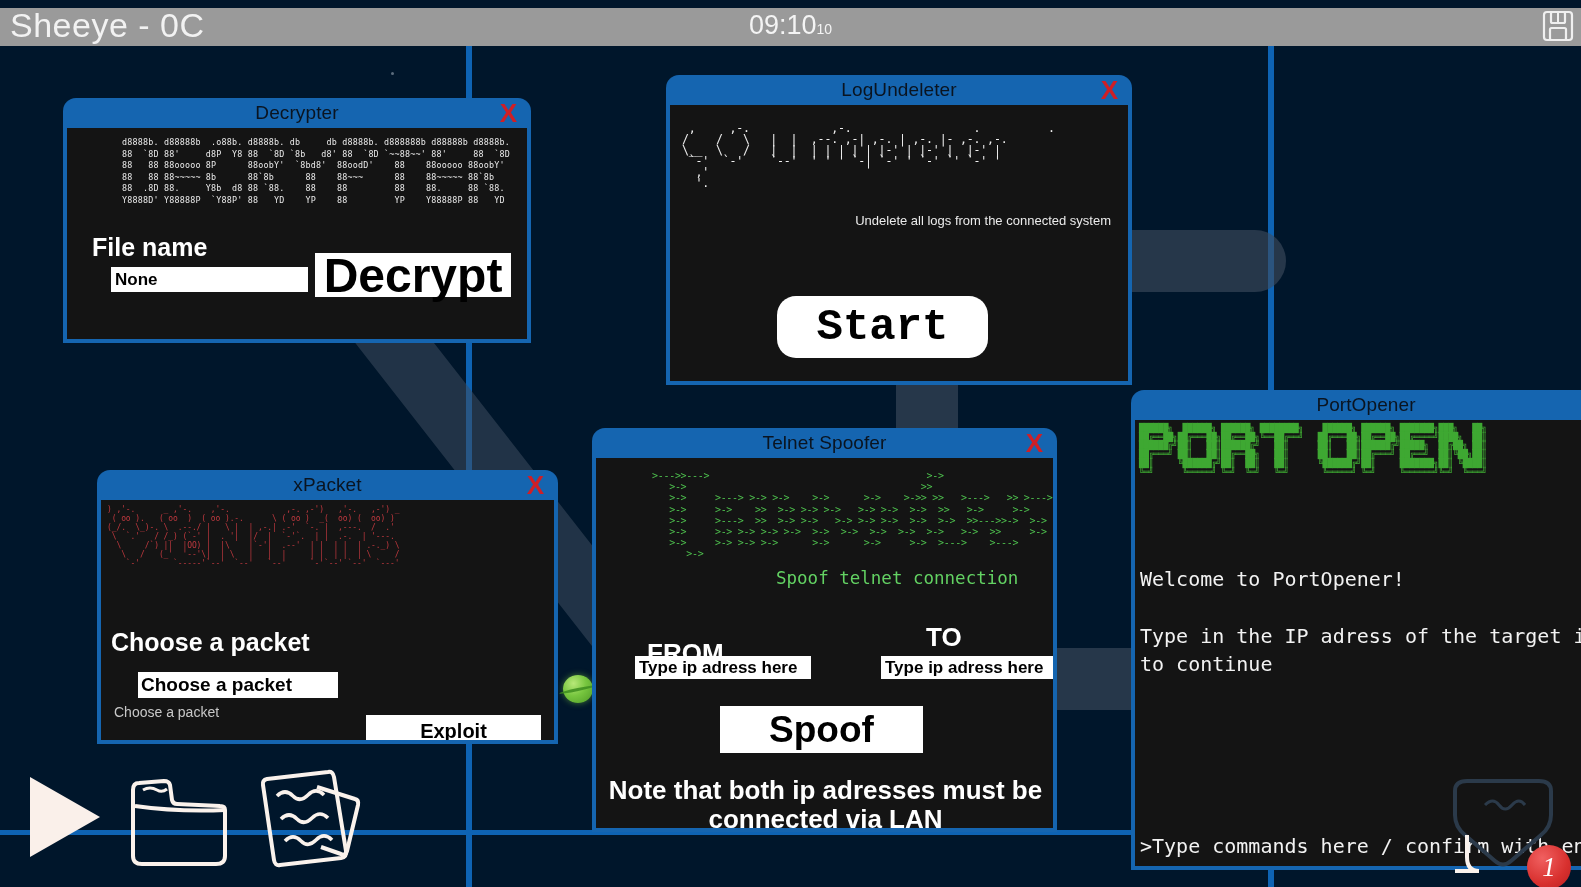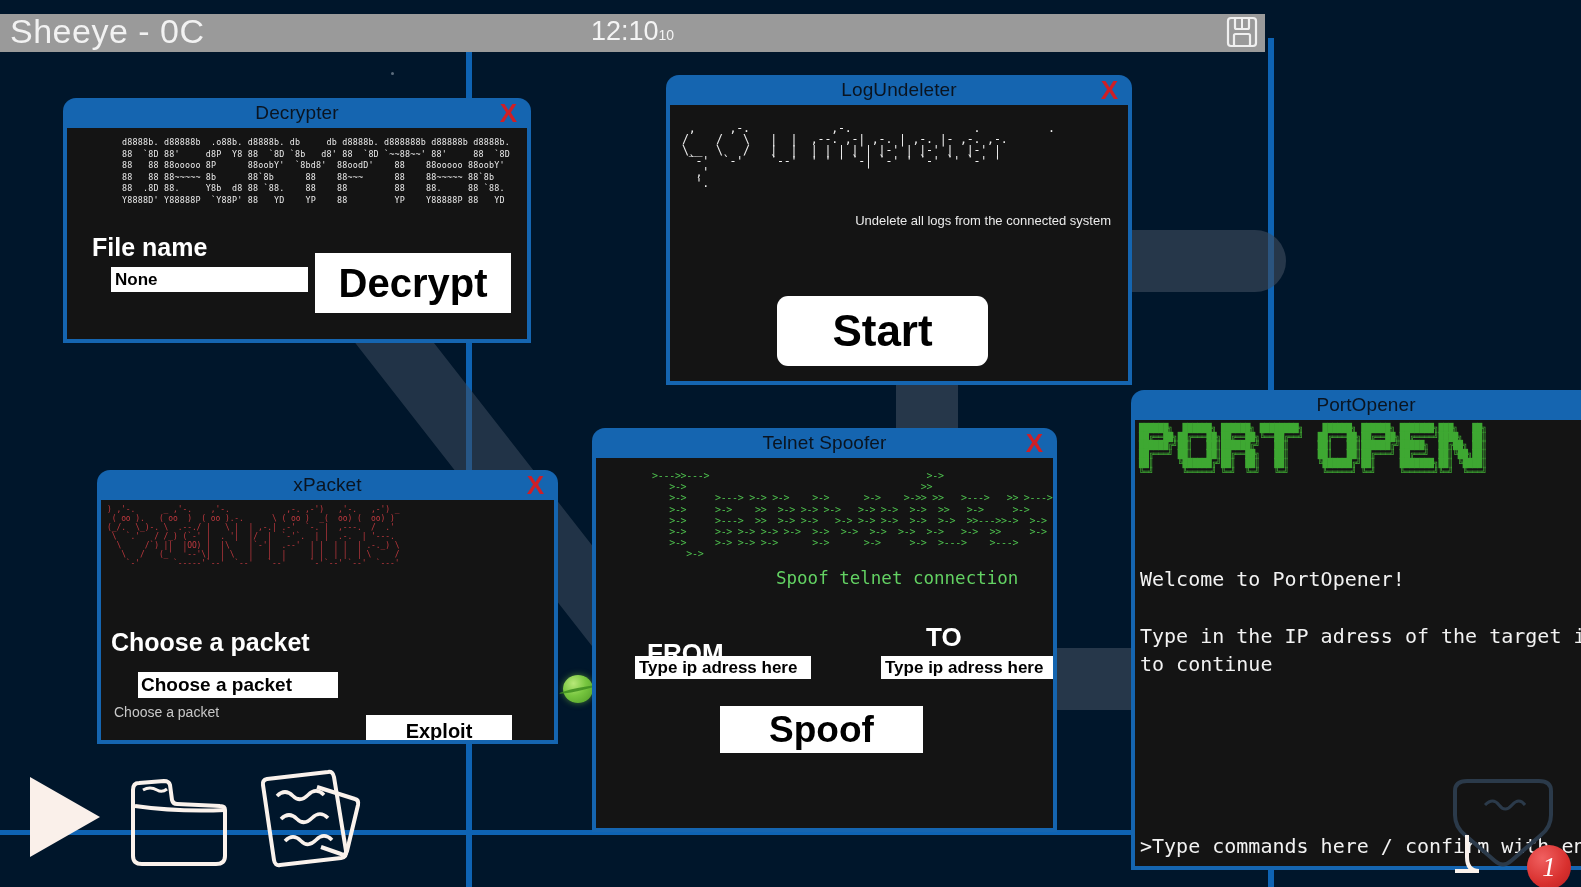--- a/index.html
+++ b/index.html
@@ -43,22 +43,22 @@
   .node-planet::after {
     content:"";
     position:absolute; left:-4px; right:-4px; top:46%;
     height:3px; border-radius:50%;
     background: rgba(60,140,30,.85);
     transform: rotate(-12deg);
   }
 
   
   #topbar {
-    position: absolute; left: 0; top: 14px;
-    width: 1265px; height: 38px;
+    position: absolute; left: 0; top: 8px;
+    width: 1581px; height: 38px;
     background: #9a9a9a;
     z-index: 60;
   }
   #topbar .tb-title {
     position: absolute; left: 10px; top: -2px;
     font-size: 34px; color: #f2f2f2;
     font-family: "Liberation Sans", sans-serif;
     letter-spacing: .5px;
     white-space: nowrap;
   }
@@ -137,43 +137,44 @@
   #win-decrypter .win-body { height: 215px; }
   #dec-ascii {
     position: absolute; left: 55px; top: 9px;
     color: #e9e9e9;
     font-size: 8.4px;
     letter-spacing: .2px;
     line-height: 1.37;
   }
   #dec-filelabel { position: absolute; left: 25px; top: 105px; }
   #dec-input { position: absolute; left: 24px; top: 139px; width: 197px; height: 25px; font-size: 17px; }
-  #dec-btn { position: absolute; left: 248px; top: 125px; width: 196px; height: 60px; font-size: 40px; }
+  #dec-btn { position: absolute; left: 248px; top: 125px; width: 196px; height: 44px; font-size: 48px; }
 
   
   #win-logundeleter { left: 666px; top: 75px; width: 466px; }
   #win-logundeleter .win-body { height: 280px; }
   #log-ascii {
     position: absolute; left: 12px; top: 18px;
     color: #f0f0f0;
     font-size: 11.6px;
     line-height: .95;
     letter-spacing: -0.2px;
   }
   #log-desc {
     position: absolute; right: 17px; top: 108px;
     width: 300px;
     color: #ebebeb; font-size: 13px; text-align: right;
     line-height: 1.2;
   }
   #log-start {
     position: absolute; left: 107px; top: 191px;
-    width: 211px; height: 70px;
-    border-radius: 11px;
+    width: 211px; height: 62px;
+    border-radius: 19px;
     font-size: 44px;
+    font-family: Liberation Mono, monospace;
   }
 
   
   #win-xpacket { left: 97px; top: 470px; width: 461px; }
   #win-xpacket .win-body { height: 244px; }
   #xp-ascii {
     position: absolute; left: 6px; top: 6px;
     color: #c0393f;
     font-size: 8px;
     line-height: 1.12;
@@ -184,21 +185,21 @@
     position: absolute; left: 17px; top: 172px;
     width: 200px; height: 26px; font-size: 19px;
     padding-left: 3px;
   }
   #xp-hint {
     position: absolute; left: 13px; top: 204px;
     color: #c8c8c8; font-size: 14px;
   }
   #xp-exploit {
     position: absolute; left: 265px; top: 215px;
-    width: 146px; height: 32px; font-size: 20px;
+    width: 175px; height: 32px; font-size: 20px;
   }
 
   
   #win-telnet { left: 592px; top: 428px; width: 465px; }
   #win-telnet .win-body { height: 374px; }
   #tel-ascii {
     position: absolute; left: 56px; top: 12px;
     color: #4ec14e;
     font-size: 10px;
     line-height: 1.12;
@@ -369,20 +370,21 @@
    &gt;-&gt;     &gt;---&gt;  &gt;&gt;  &gt;-&gt; &gt;-&gt;   &gt;-&gt; &gt;-&gt; &gt;-&gt;  &gt;-&gt;  &gt;-&gt;  &gt;&gt;---&gt;&gt;-&gt;  &gt;-&gt;
    &gt;-&gt;     &gt;-&gt; &gt;-&gt; &gt;-&gt; &gt;-&gt;  &gt;-&gt;  &gt;-&gt;  &gt;-&gt;  &gt;-&gt;  &gt;-&gt;   &gt;-&gt;  &gt;&gt;     &gt;-&gt;
    &gt;-&gt;     &gt;-&gt; &gt;-&gt; &gt;-&gt;      &gt;-&gt;      &gt;-&gt;     &gt;-&gt;  &gt;---&gt;    &gt;---&gt;
       &gt;-&gt;</div>
       <div id="tel-sub">Spoof telnet connection</div>
       <div class="field-label" id="tel-from-lab">FROM</div>
       <div class="field-label" id="tel-to-lab">TO</div>
       <div class="txtfield" id="tel-from-in">Type ip adress here</div>
       <div class="txtfield" id="tel-to-in">Type ip adress here</div>
       <div class="wbutton" id="tel-spoof">Spoof</div>
+      <div id="tel-note">Note that both ip adresses must be connected via LAN</div>
     </div>
   </div>
 
   <div class="win" id="win-portopener">
     <div class="win-titlebar">
       <span class="win-title">PortOpener</span>
     </div>
     <div class="win-body">
       <div class="ascii" id="po-ascii">██████╗  ██████╗ ██████╗ ████████╗    ██████╗ ██████╗ ███████╗███╗   ██╗
 ██╔══██╗██╔═══██╗██╔══██╗╚══██╔══╝   ██╔═══██╗██╔══██╗██╔════╝████╗  ██║
@@ -421,21 +423,21 @@
       <path d="M14 20 Q14 10 26 10 L98 10 Q110 10 110 20 L110 44 Q110 56 100 64 L70 90 Q62 97 54 90 L24 64 Q14 56 14 44 Z" stroke="#2b3a4a" stroke-width="4" fill="none"></path>
       <path d="M44 34 Q52 26 58 34 Q64 42 71 34 Q78 26 84 34" stroke="#2b3a4a" stroke-width="3" fill="none"></path>
       <path d="M14 100 L38 100 Q26 100 26 86 L26 64" stroke="#faf2ec" stroke-width="4" fill="none"></path>
     </svg>
     <div id="mail-badge">1</div>
   </div>
 
   <div id="topbar">
     <div class="tb-title">Sheeye - 0C</div>
     <div class="tb-clock">
-      <span>12:10</span><span class="sub">10</span>
+      <span>09:10</span><span class="sub">10</span>
     </div>
     <svg class="tb-save" viewBox="0 0 34 34" fill="none">
       <rect x="3" y="3" width="28" height="28" rx="3" stroke="#f0f0f0" stroke-width="2.2" fill="none"></rect>
       <rect x="10" y="3" width="14" height="11" rx="1.5" stroke="#f0f0f0" stroke-width="2.2" fill="none"></rect>
       <rect x="9" y="19" width="16" height="12" rx="1.5" stroke="#f0f0f0" stroke-width="2.2" fill="none"></rect>
       <line x1="17" y1="4" x2="17" y2="13" stroke="#f0f0f0" stroke-width="2"></line>
     </svg>
   </div>
 
 </div>

